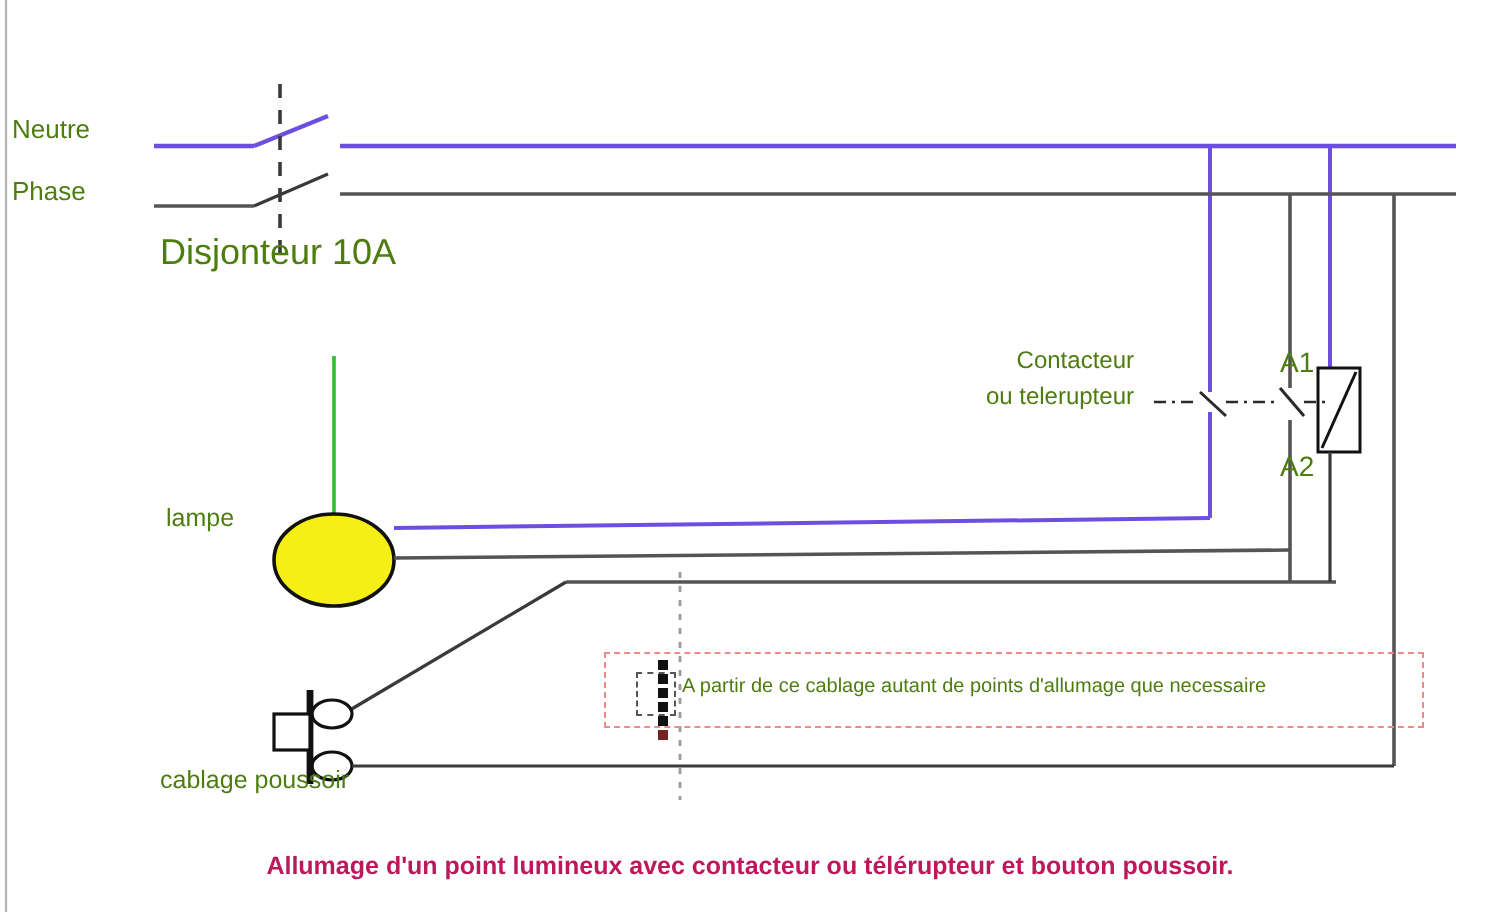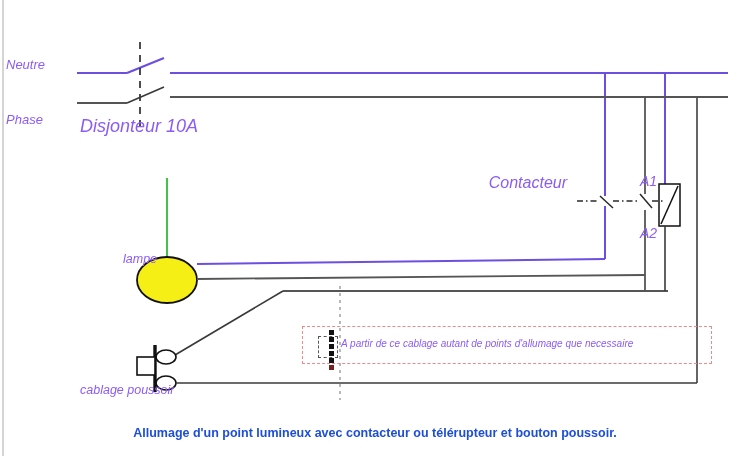--- a/index.html
+++ b/index.html
@@ -21,42 +21,41 @@
   svg.diagram {
     position: absolute;
     left: 0;
     top: 0;
     width: 750px;
     height: 456px;
   }
   .lbl {
     position: absolute;
     font-family: "Liberation Sans", sans-serif;
-    color: #8b5cf6;
+    color: #4d7c0f;
     white-space: nowrap;
     line-height: 1.15;
-    font-style: italic;
   }
   .lbl-rail      { font-size: 13px; }
   .lbl-breaker   { font-size: 18px; }
-  .lbl-contactor { font-size: 16px; text-align: right; }
+  .lbl-contactor { font-size: 12px; text-align: right; }
   .lbl-term      { font-size: 14px; }
   .lbl-lamp      { font-size: 12.5px; }
   .lbl-push      { font-size: 12.5px; }
   .lbl-note      { font-size: 10px; }
   .caption {
     position: absolute;
     left: 0;
     top: 426px;
     width: 750px;
     text-align: center;
     font-family: "Liberation Sans", sans-serif;
     font-size: 12.5px;
     font-weight: bold;
-    color: #1d4ed8;
+    color: #be185d;
   }
   .note-box {
     position: absolute;
     left: 302px;
     top: 326px;
     width: 410px;
     height: 38px;
     border: 1px dashed #f08a8a;
     box-sizing: border-box;
   }
@@ -159,32 +158,33 @@
     <line x1="661" y1="224" x2="678" y2="186" stroke="#111111" stroke-width="1.5"></line>
 
     <line x1="665" y1="226" x2="665" y2="291" stroke="#3a3a3a" stroke-width="1.6"></line>
 
     <line x1="340" y1="286" x2="340" y2="400" stroke="#9a9a9a" stroke-width="1.4" stroke-dasharray="3,4"></line>
 
   </svg>
 
   <div class="lbl lbl-rail" style="left:6px; top:58px;">Neutre</div>
 
-  <div class="lbl lbl-rail" style="left:6px; top:89px;margin-top:24px;">Phase</div>
+  <div class="lbl lbl-rail" style="left:6px; top:89px;">Phase</div>
 
   <div class="lbl lbl-breaker" style="left:80px; top:116px;">Disjonteur 10A</div>
 
   <div class="lbl lbl-contactor" style="left:402px; top:174px; width:165px;">Contacteur</div>
 
+  <div class="lbl lbl-contactor" style="left:402px; top:192px; width:165px;">ou telerupteur</div>
 
   <div class="lbl lbl-term" style="left:640px; top:173px;">A1</div>
 
   <div class="lbl lbl-term" style="left:640px; top:225px;">A2</div>
 
-  <div class="lbl lbl-lamp" style="left:83px; top:252px;margin-left:40px;">lampe</div>
+  <div class="lbl lbl-lamp" style="left:83px; top:252px;">lampe</div>
 
   <div class="lbl lbl-push" style="left:80px; top:383px;">cablage poussoir</div>
 
   <div class="note-box"></div>
 
   <div class="sel-rect"></div>
 
   <div class="handle-col">
     <div class="handle" style="top:0px;"></div>
     <div class="handle" style="top:7px;"></div>

